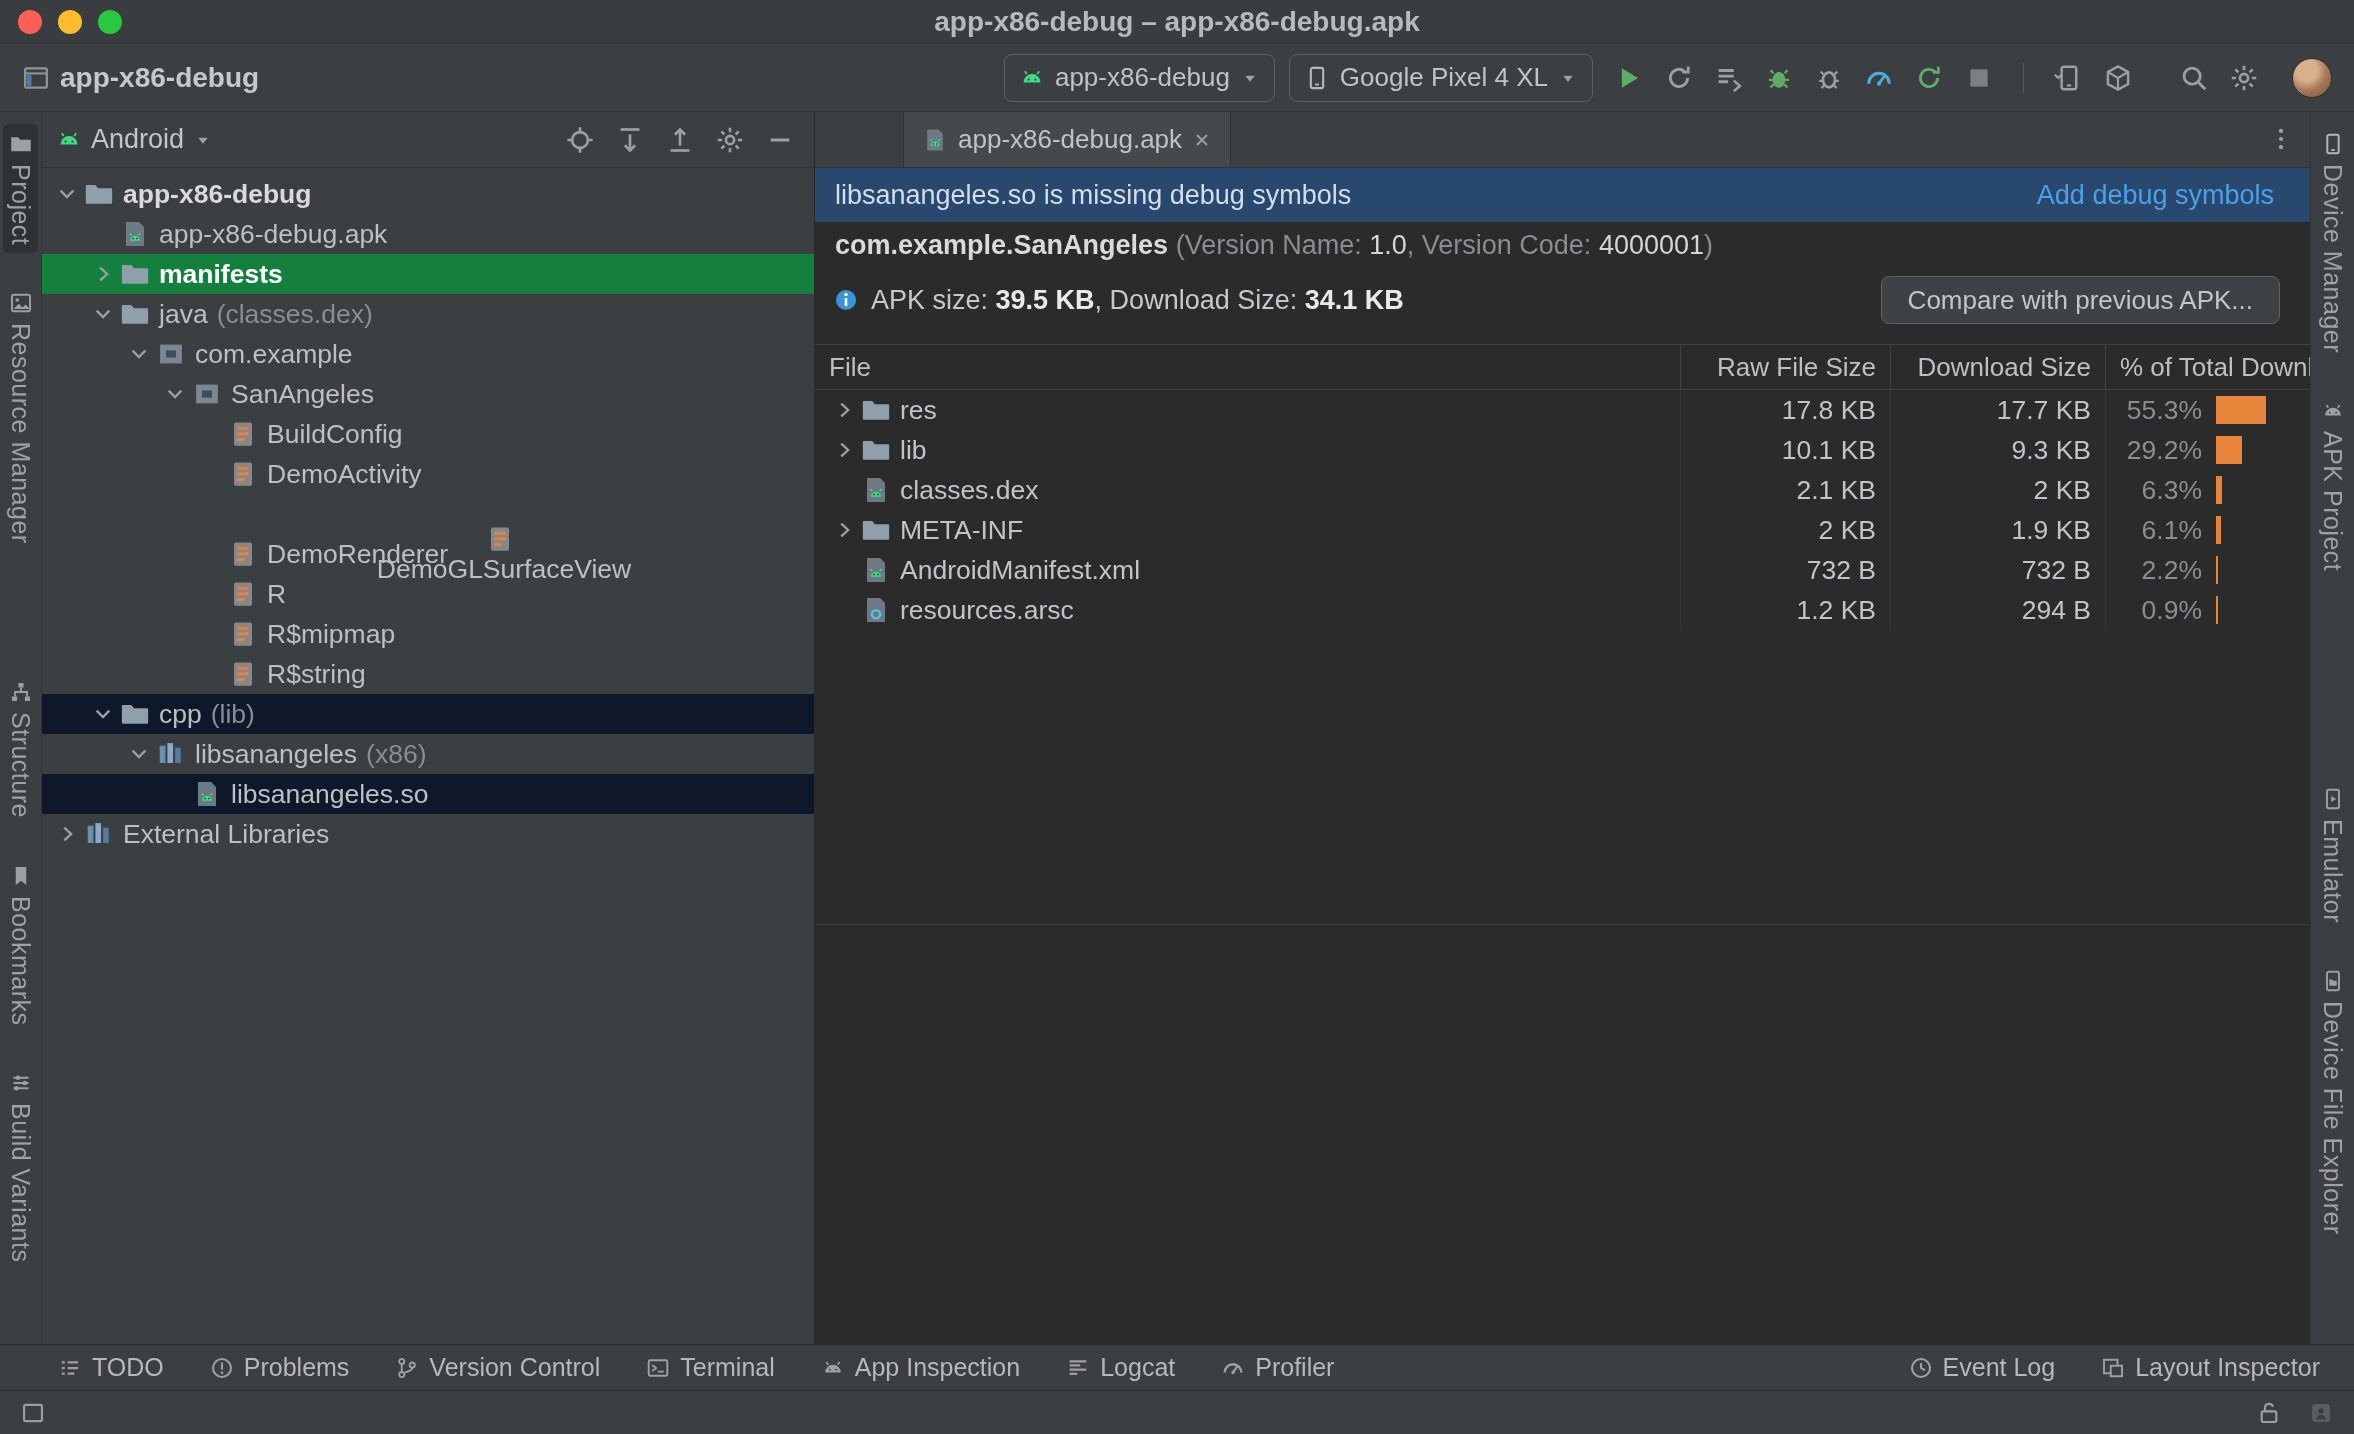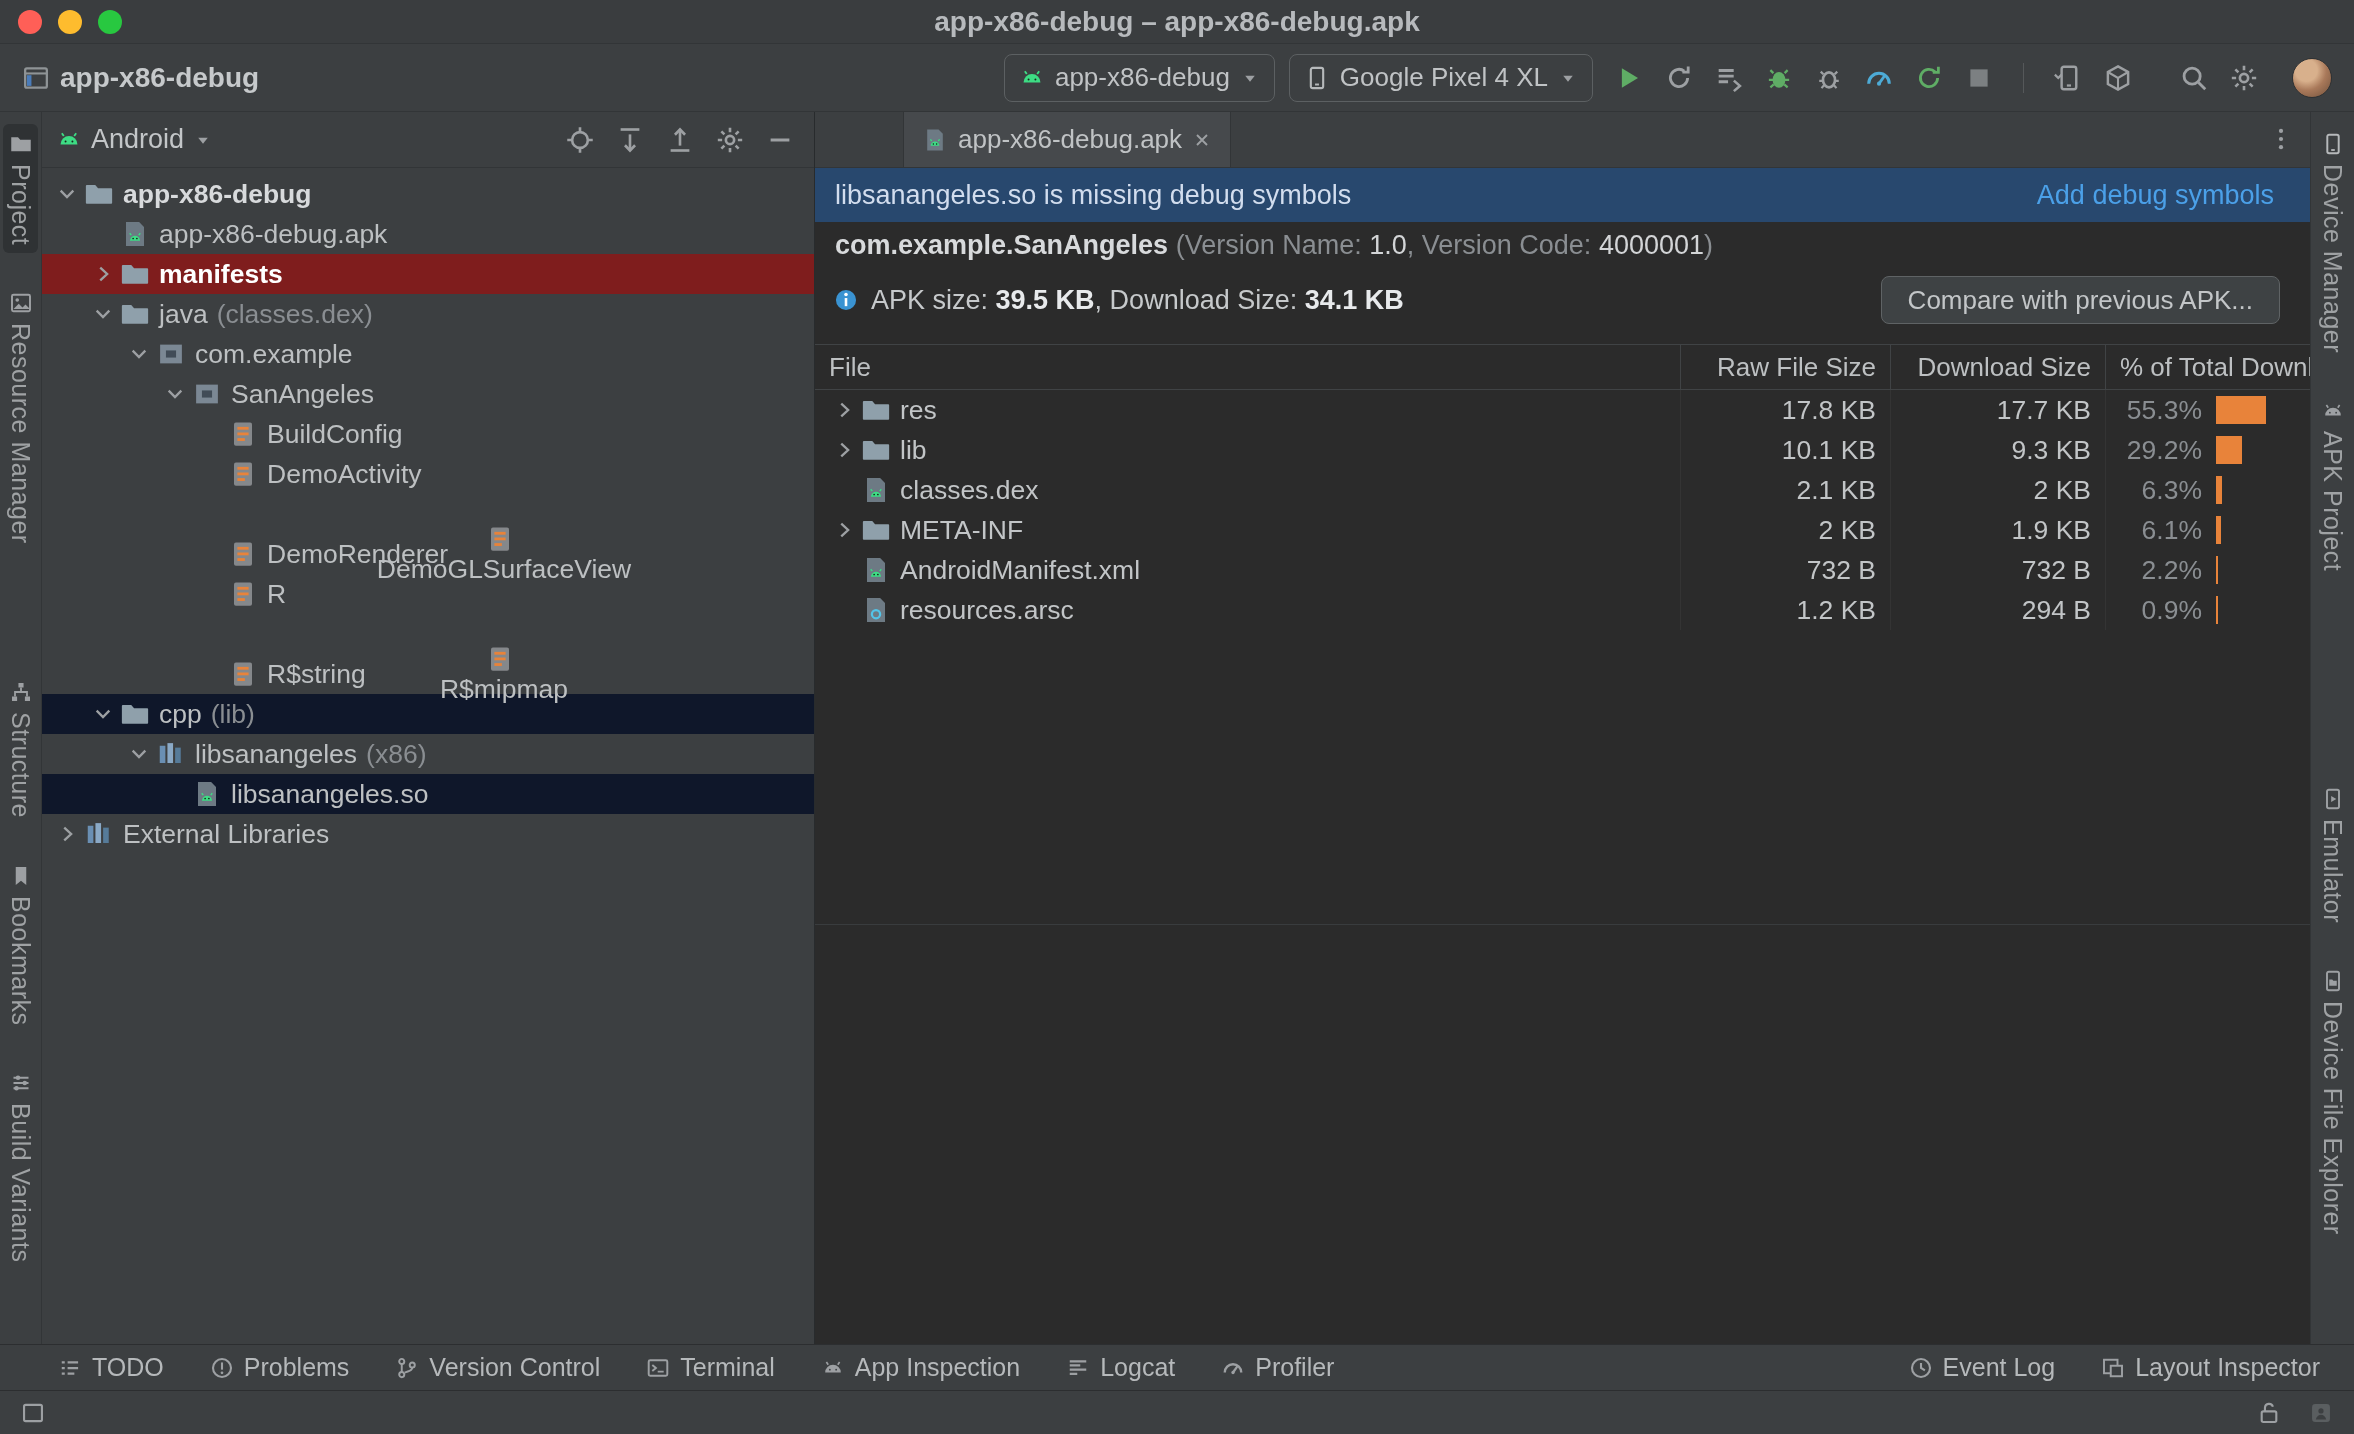--- a/index.html
+++ b/index.html
@@ -44,21 +44,21 @@
   .panel-header{height:56px;display:flex;align-items:center;padding:0 18px 0 14px;border-bottom:1px solid #323537;flex:none;}
   .view-select{display:flex;align-items:center;gap:9px;font-size:27px;color:#c3c6c8;cursor:pointer;}
   .panel-icons{margin-left:auto;display:flex;gap:18px;align-items:center;}
   .ph-btn{width:32px;height:32px;display:flex;align-items:center;justify-content:center;cursor:pointer;}
   .tree{flex:1;padding-top:6px;overflow:hidden;}
   .trow{height:40px;display:flex;align-items:center;font-size:26.5px;color:#bdc0c2;cursor:pointer;white-space:nowrap;}
   .trow .slot{width:34px;height:30px;display:inline-flex;align-items:center;justify-content:center;flex:none;}
   .trow .slot svg{width:22px;height:22px;}
   .trow .icon{margin-right:9px;}
   .trow.bold .tlabel{font-weight:700;color:#d8dadc;}
-  .trow.selected{background:#7f1d1d;}
+  .trow.selected{background:#15803d;}
   .trow.selected .tlabel{color:#ffffff;font-weight:700;}
   .trow.brown{background:#0f172a;}
   .tsuffix{color:#8a8e92;margin-left:9px;}
 
   
   .editor{flex:1;background:#2b2b2b;display:flex;flex-direction:column;min-width:0;}
   .tabbar{height:56px;background:#3c3f41;border-bottom:1px solid #323537;display:flex;align-items:stretch;padding-left:88px;position:relative;flex:none;}
   .tab{display:flex;align-items:center;gap:10px;padding:0 18px;background:#46494c;font-size:26px;color:#c0c3c5;border-left:1px solid #323537;border-right:1px solid #323537;cursor:pointer;}
   .kebab{position:absolute;right:16px;top:14px;cursor:pointer;}
   .banner{height:54px;background:#28486e;display:flex;align-items:center;padding:0 36px 0 20px;font-size:27px;color:#d2ddee;flex:none;}
@@ -522,21 +522,21 @@
             <span class="icon">
               <svg viewBox="0 0 16 16">
                 <rect x="3.2" y="1.8" width="9.6" height="12.4" rx="1" fill="#85888b"></rect>
                 <rect x="5" y="4.2" width="6" height="1.5" fill="#e8833a"></rect>
                 <rect x="5" y="7.2" width="6" height="1.5" fill="#e8833a"></rect>
                 <rect x="5" y="10.2" width="4" height="1.5" fill="#e8833a"></rect>
               </svg>
             </span>
             <span class="tlabel">R</span>
           </div>
-          <div class="trow" style="padding-left: 152px; flex-direction: column;">
+          <div class="trow" style="padding-left: 152px;">
             <span class="slot"></span>
             <span class="icon">
               <svg viewBox="0 0 16 16">
                 <rect x="3.2" y="1.8" width="9.6" height="12.4" rx="1" fill="#85888b"></rect>
                 <rect x="5" y="4.2" width="6" height="1.5" fill="#e8833a"></rect>
                 <rect x="5" y="7.2" width="6" height="1.5" fill="#e8833a"></rect>
                 <rect x="5" y="10.2" width="4" height="1.5" fill="#e8833a"></rect>
               </svg>
             </span>
             <span class="tlabel">R$mipmap</span>

